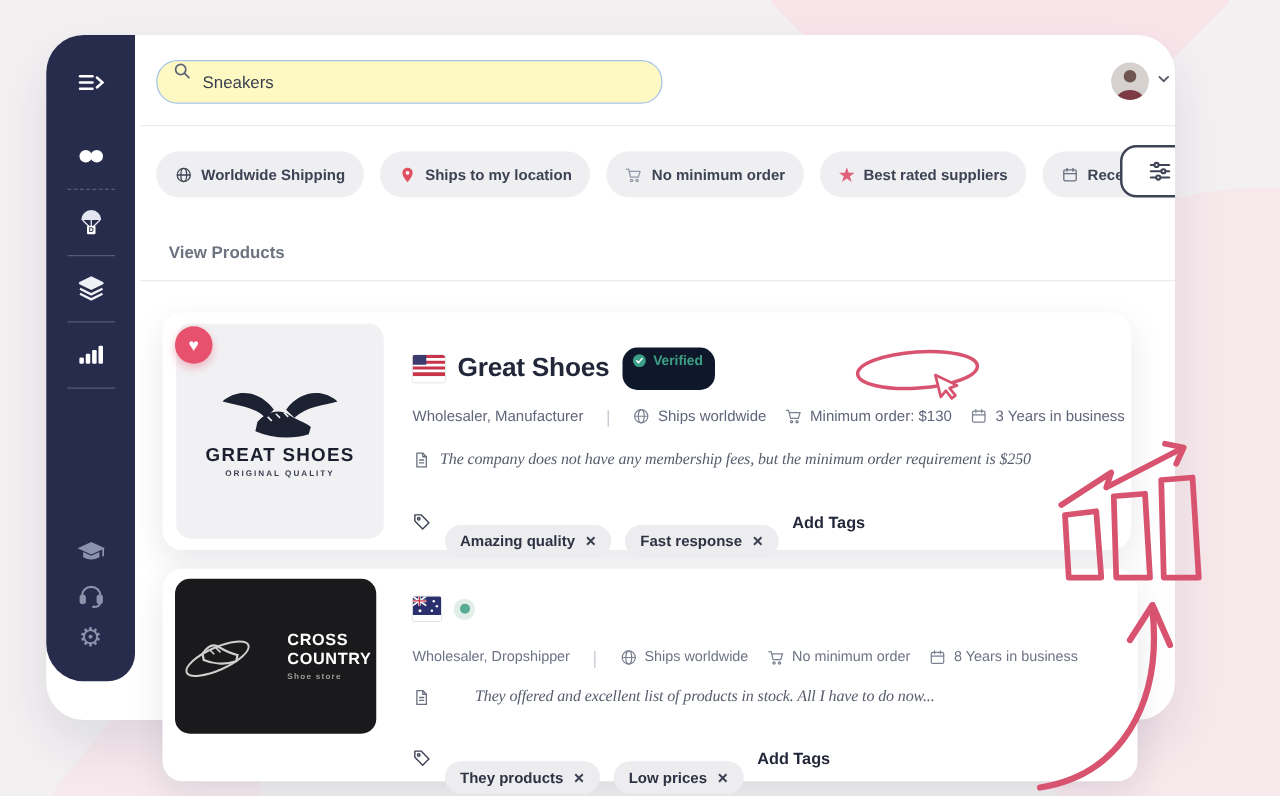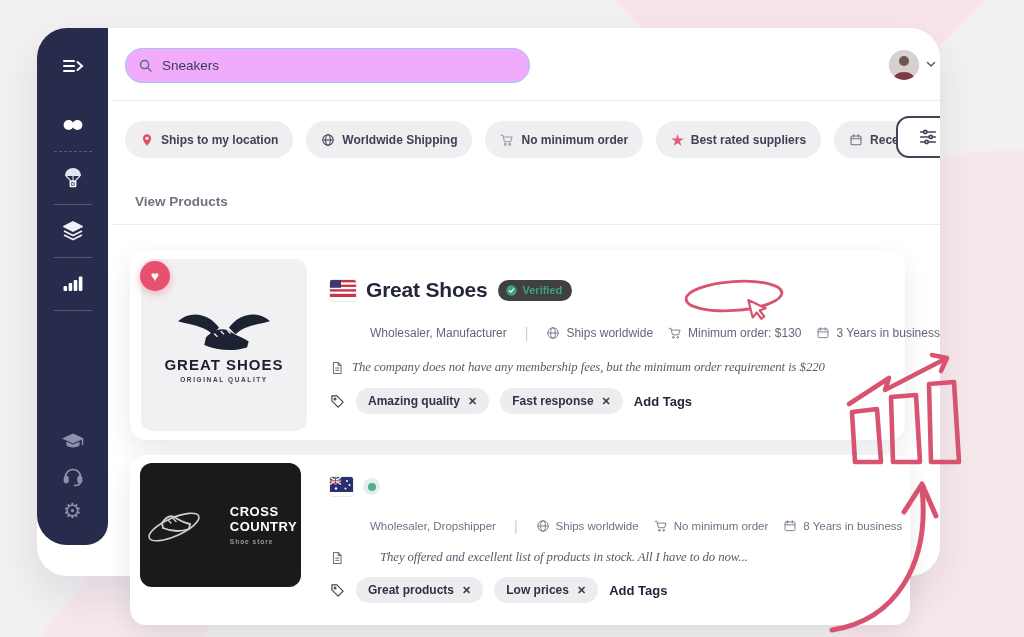--- a/index.html
+++ b/index.html
@@ -27,22 +27,22 @@
   .sb-btn svg { width:24px; height:24px; }
   .sb-sep { width:38px; border:none; border-top:1px solid rgba(255,255,255,.22); margin:9px 0; }
   .sb-sep.dotted { border-top-style:dashed; }
   .sb-gap { flex:1; }
   .sb-btn.muted { color:#8b92ab; }
   .sb-glyph { font-size:21px; line-height:1; color:#8b92ab; }
   .mt6 { margin-top:6px; } .mb18 { margin-bottom:18px; }
 
   
   .search { position:absolute; left:88px; top:20px; width:405px; height:35px;
-    border:1.6px solid #a6c4e8; border-radius:17px; display:flex; align-items:center;
-    padding:0 12px; gap:9px; background:#f0abfc; }
+    border:1.6px solid #a6c4e8; border-radius:17px; display:flex; 
+    padding:0 12px; gap:9px; background:#fef9c3; }
   .search svg { width:15px; height:15px; color:#5d6475; flex:0 0 auto; }
   .search input { border:none; outline:none; font:13.5px "Liberation Sans",sans-serif;
     color:#3b4050; width:100%; background:transparent; }
   .avatar-wrap { position:absolute; left:852px; top:22px; display:flex; align-items:center; gap:6px; cursor:pointer; }
   .avatar { width:30px; height:30px; border-radius:50%; background:#d6d0ce; overflow:hidden; position:relative; }
   .avatar svg { width:30px; height:30px; }
   .chev svg { width:12px; height:12px; color:#555a66; }
   .topbar-divider { position:absolute; left:75px; right:0; top:72px; border:none; border-top:1px solid #ebebee; }
 
   
@@ -91,48 +91,48 @@
   .logo2-t2 { font:bold 6.5px "Liberation Sans",sans-serif; letter-spacing:1px; color:#9b9b9b; margin-top:3px; }
 
   .c-body { position:absolute; left:200px; right:16px; top:0; height:100%; }
   .c1 .c-body { left:200px; }
   .title-row { position:absolute; left:0; display:flex; align-items:center; gap:10px; }
   .c1 .title-row { top:28px; }
   .c2 .title-row { top:22px; }
   .flag { border-radius:2px; overflow:hidden; display:inline-block; box-shadow:0 0 0 .5px rgba(0,0,0,.15); }
   .s-name { font:800 21px "Liberation Sans",sans-serif; color:#23273a; letter-spacing:-.2px; white-space:nowrap; }
   .c2 .s-name { font-size:19px; }
-  .vbadge { display:inline-flex; align-items:center; gap:5px; background:#404040;
-    border-radius:12px; padding:4px 10px 4px 7px; }
+  .vbadge { display:inline-flex; align-items:center; gap:5px; background:#0f172a;
+    border-radius:12px; padding:4px 10px 17px 7px; }
   .vbadge svg { width:13px; height:13px; }
   .vbadge span { font:bold 11px "Liberation Sans",sans-serif; color:#3ba085; }
   .vdot { width:17px; height:17px; border-radius:50%; background:#e2efe9; display:inline-flex;
     align-items:center; justify-content:center; }
   .vdot i { width:8px; height:8px; border-radius:50%; background:#55ab93; }
 
   .meta-row { position:absolute; left:0; display:flex; align-items:center; gap:15px;
-    font:12px "Liberation Sans",sans-serif; color:#60667a; white-space:nowrap;margin-left:40px; }
+    font:12px "Liberation Sans",sans-serif; color:#60667a; white-space:nowrap; }
   .c1 .meta-row { top:75px; }
   .c2 .meta-row { top:63px; font-size:11.5px; color:#6d7384; }
   .meta-item { display:inline-flex; align-items:center; gap:6px; }
   .meta-item svg { width:14px; height:14px; color:#7a8090; }
   .meta-sep { color:#c9ccd6; font-size:14px; padding:0 3px; }
 
   .note-row { position:absolute; left:0; display:flex; align-items:flex-start; gap:8px; white-space:nowrap; }
   .c1 .note-row { top:110px; }
   .c2 .note-row { top:95px;gap:36px; }
   .note-row svg { width:14px; height:14px; color:#6a7080; flex:0 0 auto; margin-top:1px; }
   .note-txt { font:italic 12.8px "Liberation Serif","DejaVu Serif",serif; color:#565c6b; letter-spacing:-.1px; }
 
   .tags-row { position:absolute; left:0; display:flex; align-items:center; gap:11px; }
   .c1 .tags-row { top:138px; }
   .c2 .tags-row { top:122px; }
   .tags-row > svg { width:15px; height:15px; color:#3d4254; }
   .tag { display:inline-flex; align-items:center; gap:8px; background:#ededf0; border-radius:15px;
-    padding:6px 12px; font:bold 12px "Liberation Sans",sans-serif; color:#2e3242; white-space:nowrap; }
+    padding:6px 12px; font:bold 12px "Liberation Sans",sans-serif; color:#2e3242; white-space:nowrap;margin-top:32px; }
   .tag button { background:none; border:none; font:bold 11px "Liberation Sans",sans-serif;
     color:#3a3f4f; cursor:pointer; padding:0; }
   .add-tags { background:none; border:none; font:800 13px "Liberation Sans",sans-serif;
     color:#23273a; cursor:pointer; }
 
   
   .annot-ellipse { position:absolute; left:352px; top:26px; width:104px; height:40px; z-index:5; pointer-events:none; }
   .annot-cursor { position:absolute; left:416px; top:46px; width:28px; height:30px; z-index:6; pointer-events:none; }
   .deco { position:absolute; z-index:4; pointer-events:none; }
   .deco-chart { left:843px; top:350px; width:128px; height:120px; }
@@ -168,33 +168,33 @@
           <path d="M5 9 L12 16 L19 9"></path>
         </svg>
     </span>
   </div>
 
   <hr class="topbar-divider">
 
   <div class="filters-strip">
     <div class="chips">
       <button class="chip">
-        <svg class="ic-pin" viewBox="0 0 24 24" fill="currentColor">
-            <path d="M12 2 C8 2 5 5 5 9 c0 5.5 7 13 7 13 s7-7.5 7-13 c0-4-3-7-7-7 Z"></path>
-            <circle cx="12" cy="9" r="2.6" fill="#fff"></circle>
-          </svg>
-        <span>Ships to my location</span>
-      </button>
-      <button class="chip">
         <svg class="ic-globe" viewBox="0 0 24 24" fill="none" stroke="currentColor" stroke-width="1.8">
             <circle cx="12" cy="12" r="9"></circle>
             <ellipse cx="12" cy="12" rx="4" ry="9"></ellipse>
             <line x1="3" y1="12" x2="21" y2="12"></line>
           </svg>
         <span>Worldwide Shipping</span>
+      </button>
+      <button class="chip">
+        <svg class="ic-pin" viewBox="0 0 24 24" fill="currentColor">
+            <path d="M12 2 C8 2 5 5 5 9 c0 5.5 7 13 7 13 s7-7.5 7-13 c0-4-3-7-7-7 Z"></path>
+            <circle cx="12" cy="9" r="2.6" fill="#fff"></circle>
+          </svg>
+        <span>Ships to my location</span>
       </button>
       <button class="chip">
         <svg class="ic-cart" viewBox="0 0 24 24" fill="none" stroke="currentColor" stroke-width="1.8" stroke-linecap="round" stroke-linejoin="round">
             <path d="M2 4 h3 l2.6 11 h10.5 l2.6-8 H6"></path>
             <circle cx="9" cy="19.5" r="1.6"></circle>
             <circle cx="16.5" cy="19.5" r="1.6"></circle>
           </svg>
         <span>No minimum order</span>
       </button>
       <button class="chip">
@@ -364,21 +364,21 @@
       </span>
     </div>
 
     <div class="note-row">
       <svg viewBox="0 0 24 24" fill="none" stroke="currentColor" stroke-width="1.8" stroke-linejoin="round">
           <path d="M6 2.5 h8 l5 5 v14 H6 Z"></path>
           <path d="M14 2.5 v5 h5"></path>
           <line x1="9" y1="12" x2="16" y2="12"></line>
           <line x1="9" y1="16" x2="16" y2="16"></line>
         </svg>
-      <span class="note-txt">The company does not have any membership fees, but the minimum order requirement is $220</span>
+      <span class="note-txt">The company does not have any membership fees, but the minimum order requirement is $250</span>
     </div>
 
     <div class="tags-row">
       <svg viewBox="0 0 24 24" fill="none" stroke="currentColor" stroke-width="1.8" stroke-linejoin="round">
           <path d="M3 3 h8 l10 10 -8 8 L3 11 Z"></path>
           <circle cx="8" cy="8" r="1.6"></circle>
         </svg>
       <span class="tag">
         <span>Amazing quality</span>
         <button>✕</button>
@@ -464,21 +464,21 @@
         </svg>
       <span class="note-txt">They offered and excellent list of products in stock. All I have to do now...</span>
     </div>
 
     <div class="tags-row">
       <svg viewBox="0 0 24 24" fill="none" stroke="currentColor" stroke-width="1.8" stroke-linejoin="round">
           <path d="M3 3 h8 l10 10 -8 8 L3 11 Z"></path>
           <circle cx="8" cy="8" r="1.6"></circle>
         </svg>
       <span class="tag">
-        <span>Great products</span>
+        <span>They products</span>
         <button>✕</button>
       </span>
       <span class="tag">
         <span>Low prices</span>
         <button>✕</button>
       </span>
       <button class="add-tags">Add Tags</button>
     </div>
   </div>
 </section>

